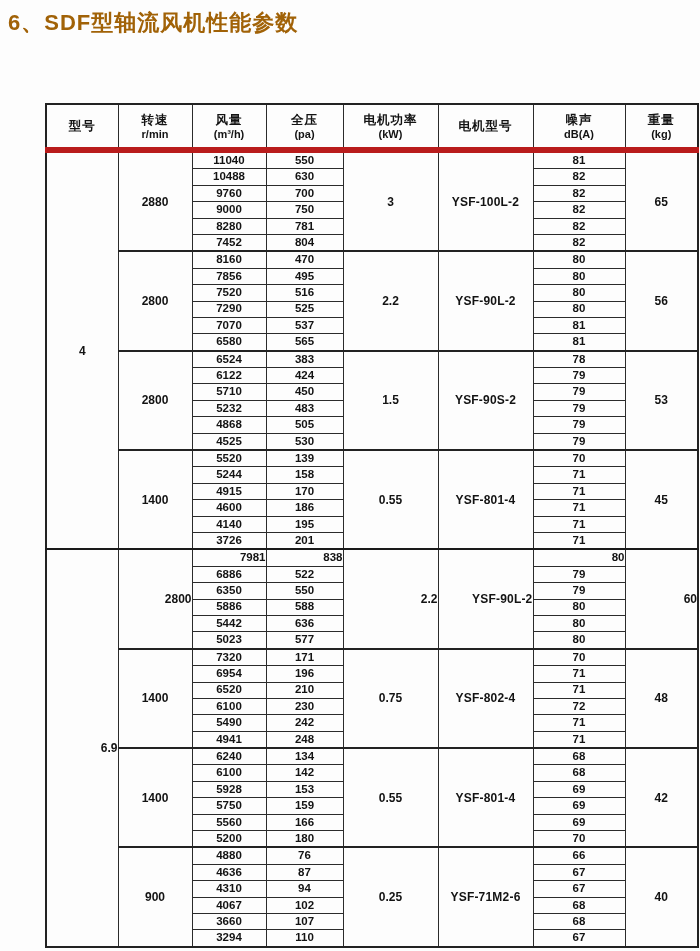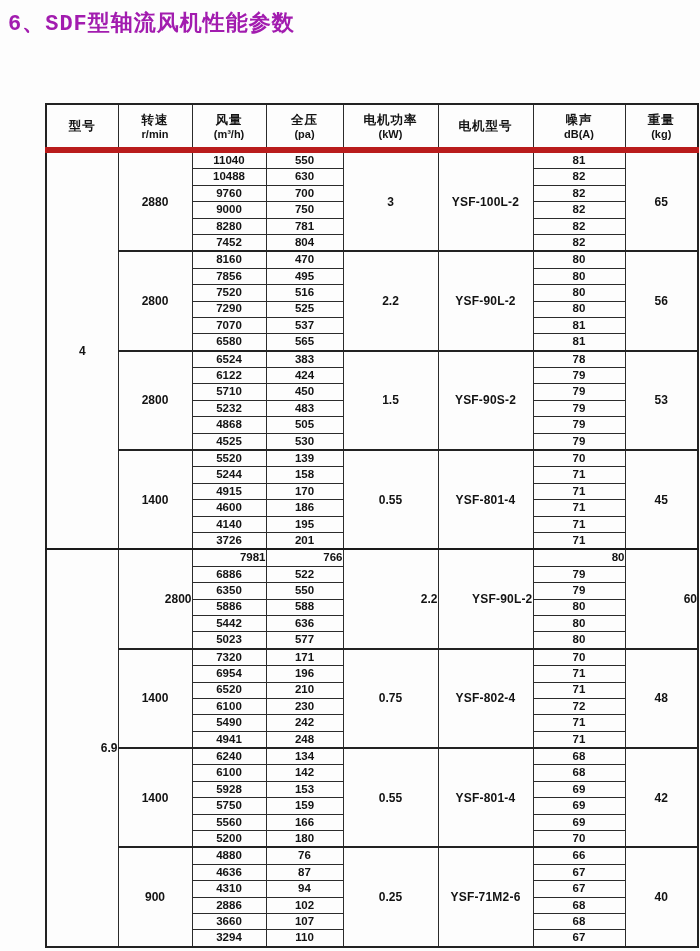--- a/index.html
+++ b/index.html
@@ -12,23 +12,22 @@
     color: #151515;
     overflow: hidden;
   }
   .doc-heading {
     position: absolute;
     left: 8px;
     top: 8px;
     font-size: 22px;
     font-weight: bold;
     letter-spacing: 1px;
-    color: #a21caf;
+    color: #a16207;
     white-space: nowrap;
-    font-family: Liberation Mono, monospace;
   }
   .doc-subtitle {
     position: absolute;
     left: 45px;
     top: 52px;
     width: 652px;
     text-align: center;
     font-size: 19px;
     font-weight: bold;
     letter-spacing: 0.5px;
@@ -262,21 +261,21 @@
         </tr>
         <tr>
           <td class="c-flow">3726</td>
           <td class="c-pressure">201</td>
           <td class="c-noise">71</td>
         </tr>
         <tr class="section-start">
           <td class="c-model" rowspan="24">6.9</td>
           <td class="c-speed" rowspan="6">2800</td>
           <td class="c-flow">7981</td>
-          <td class="c-pressure">766</td>
+          <td class="c-pressure">838</td>
           <td class="c-power" rowspan="6">2.2</td>
           <td class="c-motor" rowspan="6">YSF-90L-2</td>
           <td class="c-noise">80</td>
           <td class="c-weight" rowspan="6">60</td>
         </tr>
         <tr>
           <td class="c-flow">6886</td>
           <td class="c-pressure">522</td>
           <td class="c-noise">79</td>
         </tr>
@@ -381,21 +380,21 @@
           <td class="c-flow">4636</td>
           <td class="c-pressure">87</td>
           <td class="c-noise">67</td>
         </tr>
         <tr>
           <td class="c-flow">4310</td>
           <td class="c-pressure">94</td>
           <td class="c-noise">67</td>
         </tr>
         <tr>
-          <td class="c-flow">2886</td>
+          <td class="c-flow">4067</td>
           <td class="c-pressure">102</td>
           <td class="c-noise">68</td>
         </tr>
         <tr>
           <td class="c-flow">3660</td>
           <td class="c-pressure">107</td>
           <td class="c-noise">68</td>
         </tr>
         <tr>
           <td class="c-flow">3294</td>

